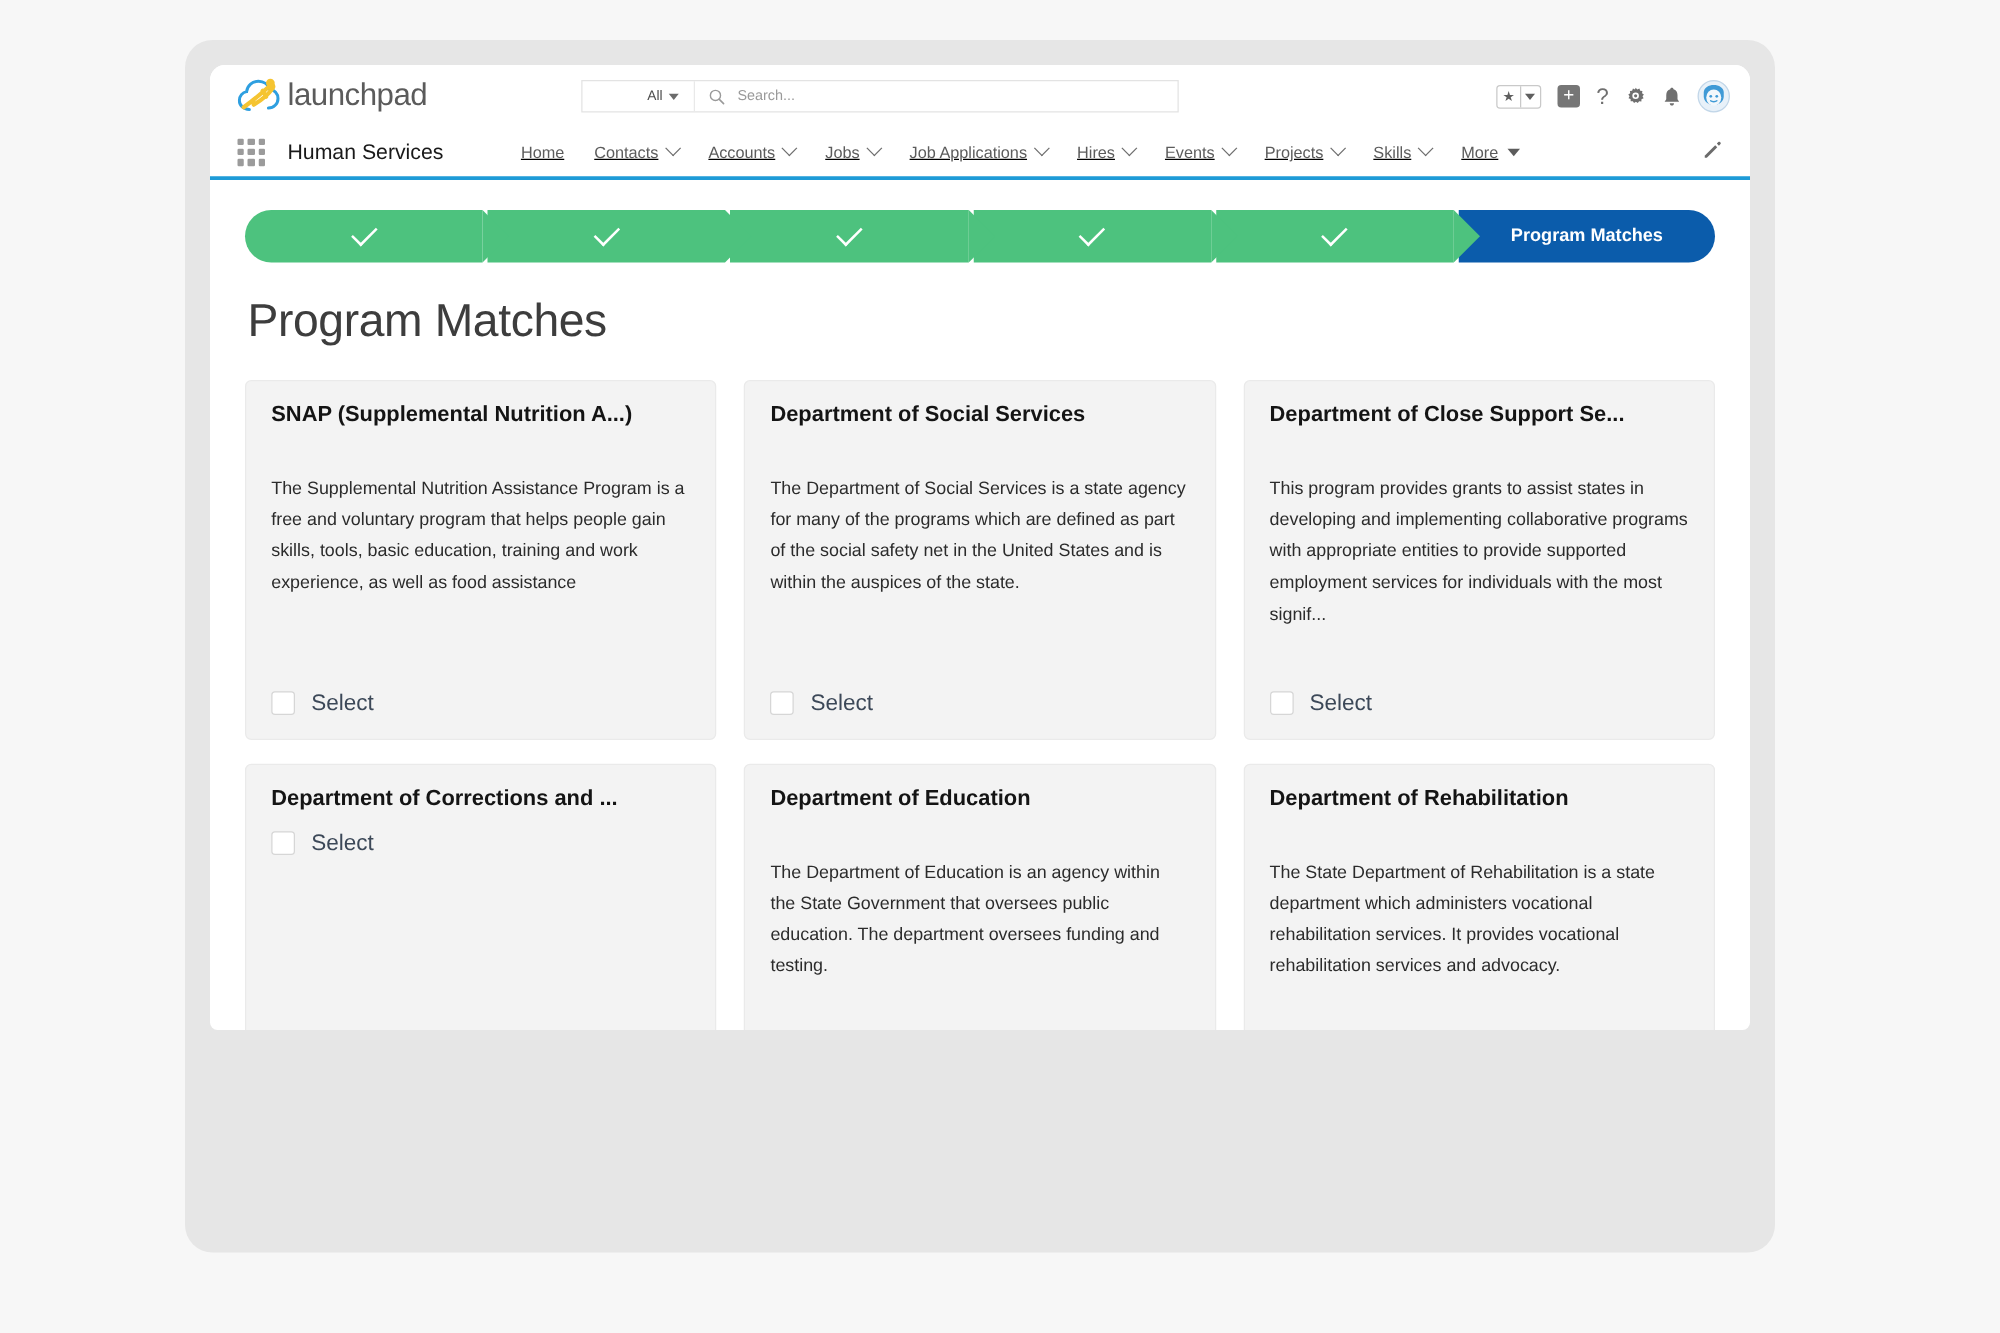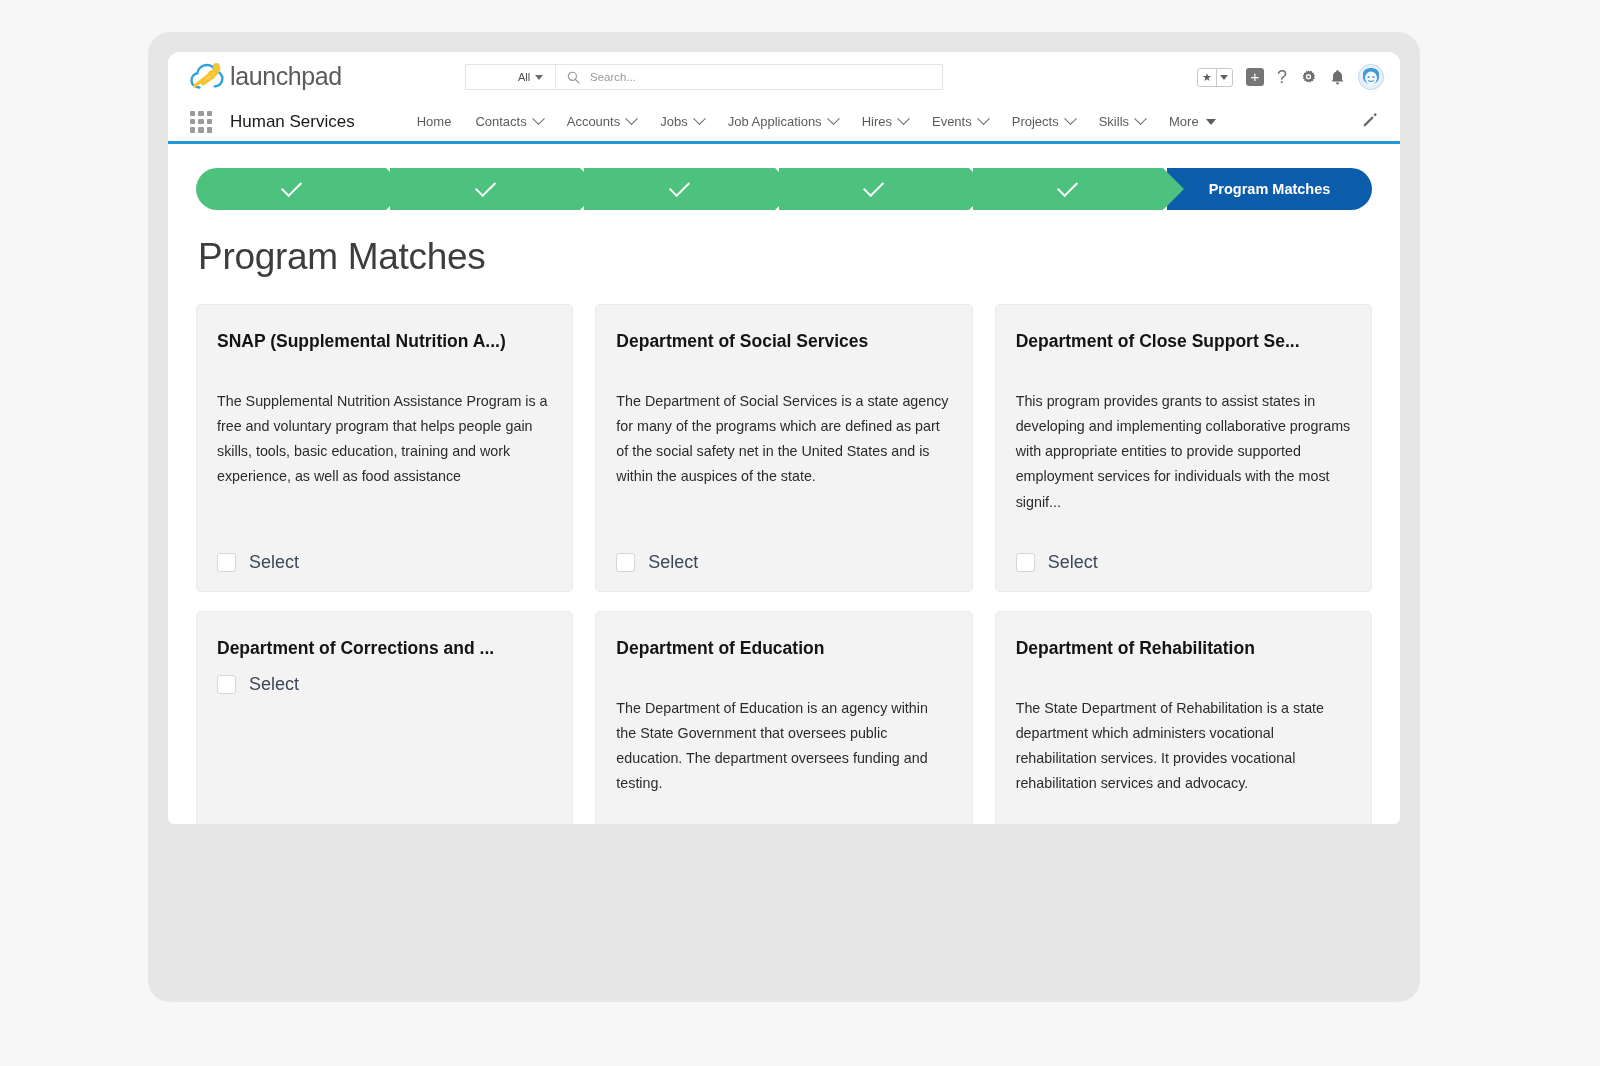--- a/index.html
+++ b/index.html
@@ -173,20 +173,21 @@
     margin-left: 18px;
     font-size: 17px;
     color: #191919;
     font-weight: 400;
   }
   .nav-items {
     display: flex;
     align-items: flex-end;
     margin-left: 50px;
     gap: 0px;
+    text-decoration: underline;
   }
   .nav-item {
     display: flex;
     align-items: center;
     gap: 7px;
     padding: 6px 12px;
     font-size: 13px;
     color: #5c5c5c;
     white-space: nowrap;
     cursor: pointer;
@@ -276,21 +277,21 @@
   .cards-grid {
     margin: 26px 28px 0 28px;
     display: grid;
     grid-template-columns: repeat(3, 1fr);
     gap: 19px 22px;
   }
   .program-card {
     background: #f3f3f3;
     border: 1px solid #eaeaea;
     border-radius: 5px;
-    padding: 22px 20px 18px 20px;
+    padding: 12px 20px 18px 20px;
     min-height: 288px;
     display: flex;
     flex-direction: column;
   }
   .card-title {
     font-size: 17.5px;
     font-weight: bold;
     color: #141414;
     margin: 4px 0 0 0;
     line-height: 1.25;

